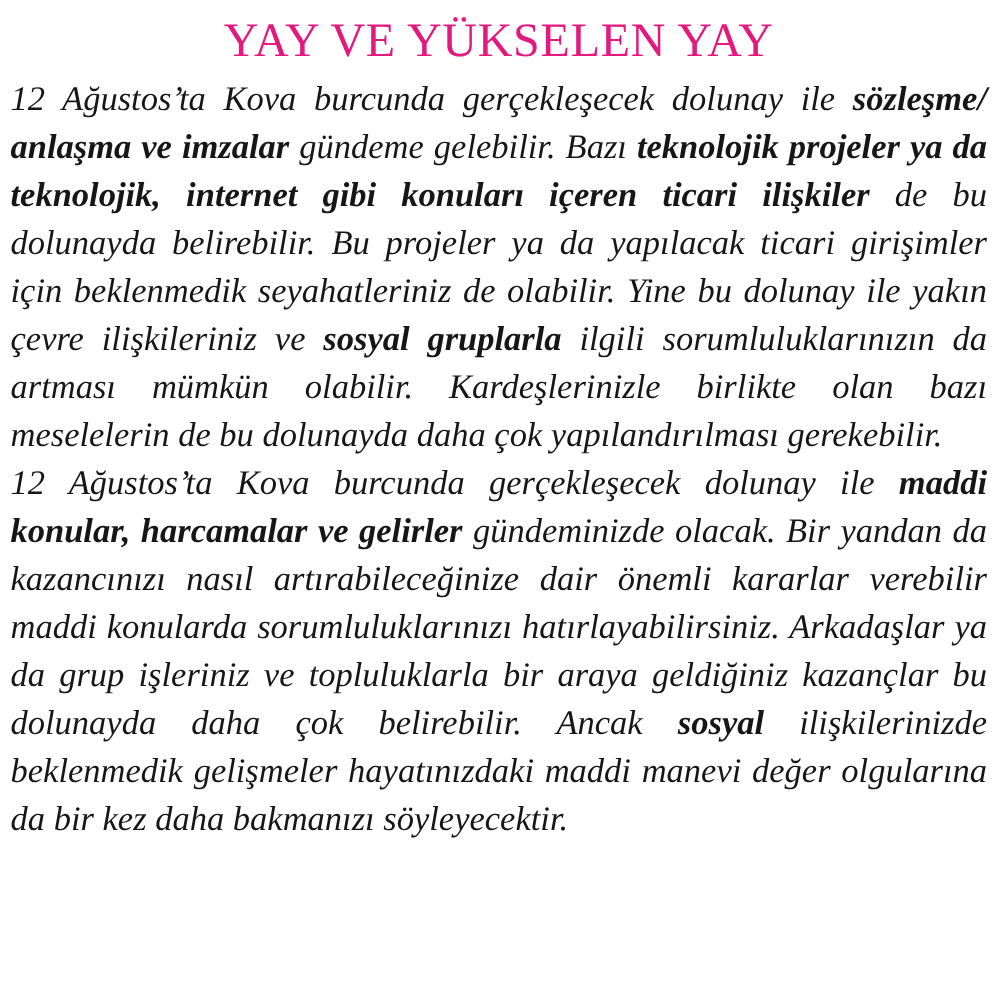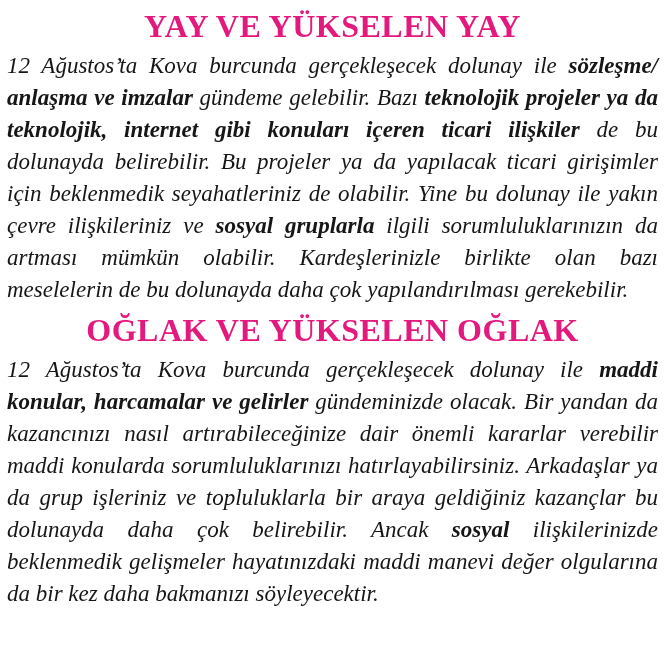--- a/index.html
+++ b/index.html
@@ -18,21 +18,21 @@
   }
   .doc {
     width: 100%;
     height: 100%;
     padding: 2px 7px 0 7px;
   }
   .section-heading {
     margin: 4px 0 4px 0;
     text-align: center;
     font-size: 32px;
-    font-weight: bold;
+    font-weight: normal;
     line-height: 1.25;
     color: var(--heading-color);
     letter-spacing: 0.5px;
   }
   .section-paragraph {
     margin: 0;
     font-size: 23px;
     line-height: 32px;
     color: var(--body-color);
     text-align: justify;
@@ -45,17 +45,16 @@
 <body>
 
 <main class="doc">
 
   <section>
     <h1 class="section-heading">YAY VE YÜKSELEN YAY</h1>
     <p class="section-paragraph"><span>12 Ağustos’ta Kova burcunda gerçekleşecek dolunay ile </span><span class="bold">sözleşme/ anlaşma ve imzalar</span><span> gündeme gelebilir. Bazı </span><span class="bold">teknolojik projeler ya da teknolojik, internet gibi konuları içeren ticari ilişkiler</span><span> de bu dolunayda belirebilir. Bu projeler ya da yapılacak ticari girişimler için beklenmedik seyahatleriniz de olabilir. Yine bu dolunay ile yakın çevre ilişkileriniz ve </span><span class="bold">sosyal gruplarla</span><span> ilgili sorumluluklarınızın da artması mümkün olabilir. Kardeşlerinizle birlikte olan bazı meselelerin de bu dolunayda daha çok yapılandırılması gerekebilir.</span></p>
   </section>
 
   <section>
-    <h1 class="section-heading">OĞLAK VE YÜKSELEN OĞLAK</h1>
     <p class="section-paragraph"><span>12 Ağustos’ta Kova burcunda gerçekleşecek dolunay ile </span><span class="bold">maddi konular, harcamalar ve gelirler</span><span> gündeminizde olacak. Bir yandan da kazancınızı nasıl artırabileceğinize dair önemli kararlar verebilir maddi konularda sorumluluklarınızı hatırlayabilirsiniz. Arkadaşlar ya da grup işleriniz ve topluluklarla bir araya geldiğiniz kazançlar bu dolunayda daha çok belirebilir. Ancak </span><span class="bold">sosyal</span><span> ilişkilerinizde beklenmedik gelişmeler hayatınızdaki maddi manevi değer olgularına da bir kez daha bakmanızı söyleyecektir.</span></p>
   </section>
 
 </main>
 
 </body></html>

